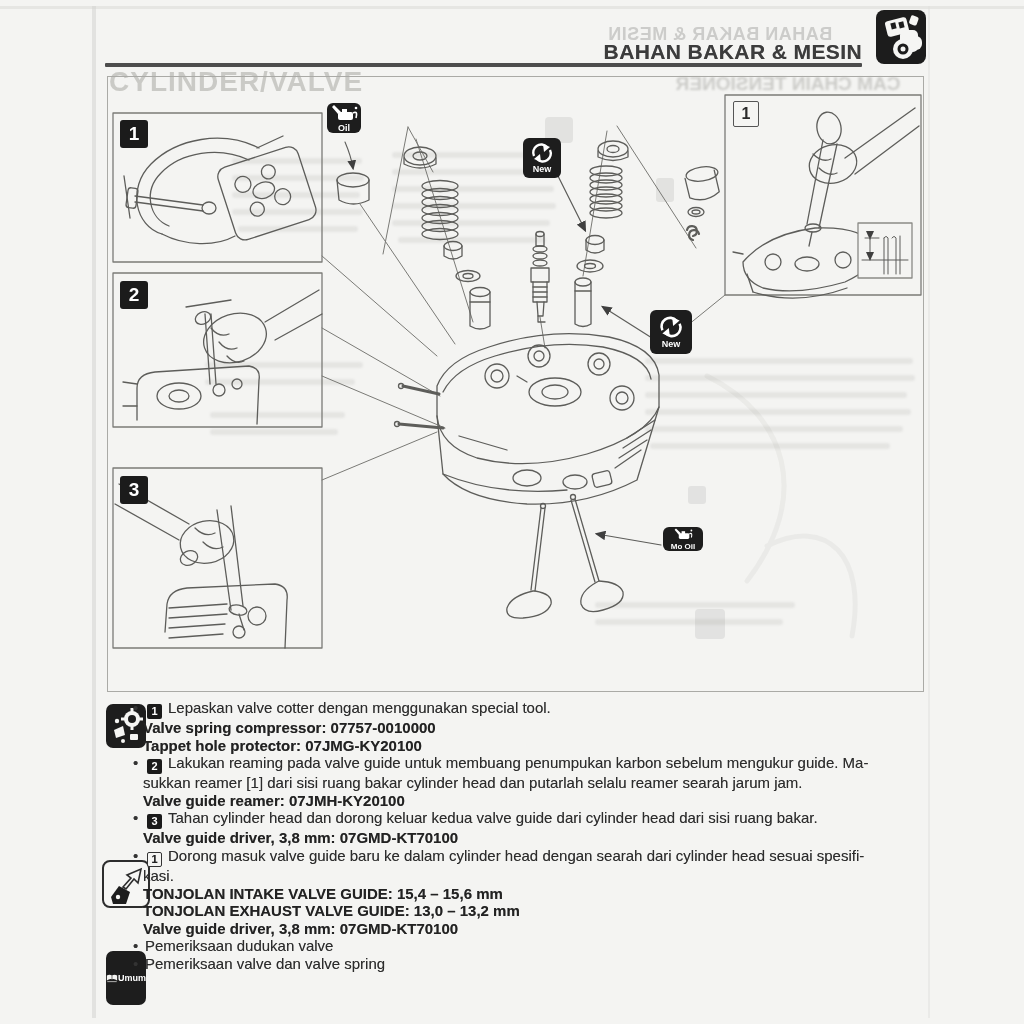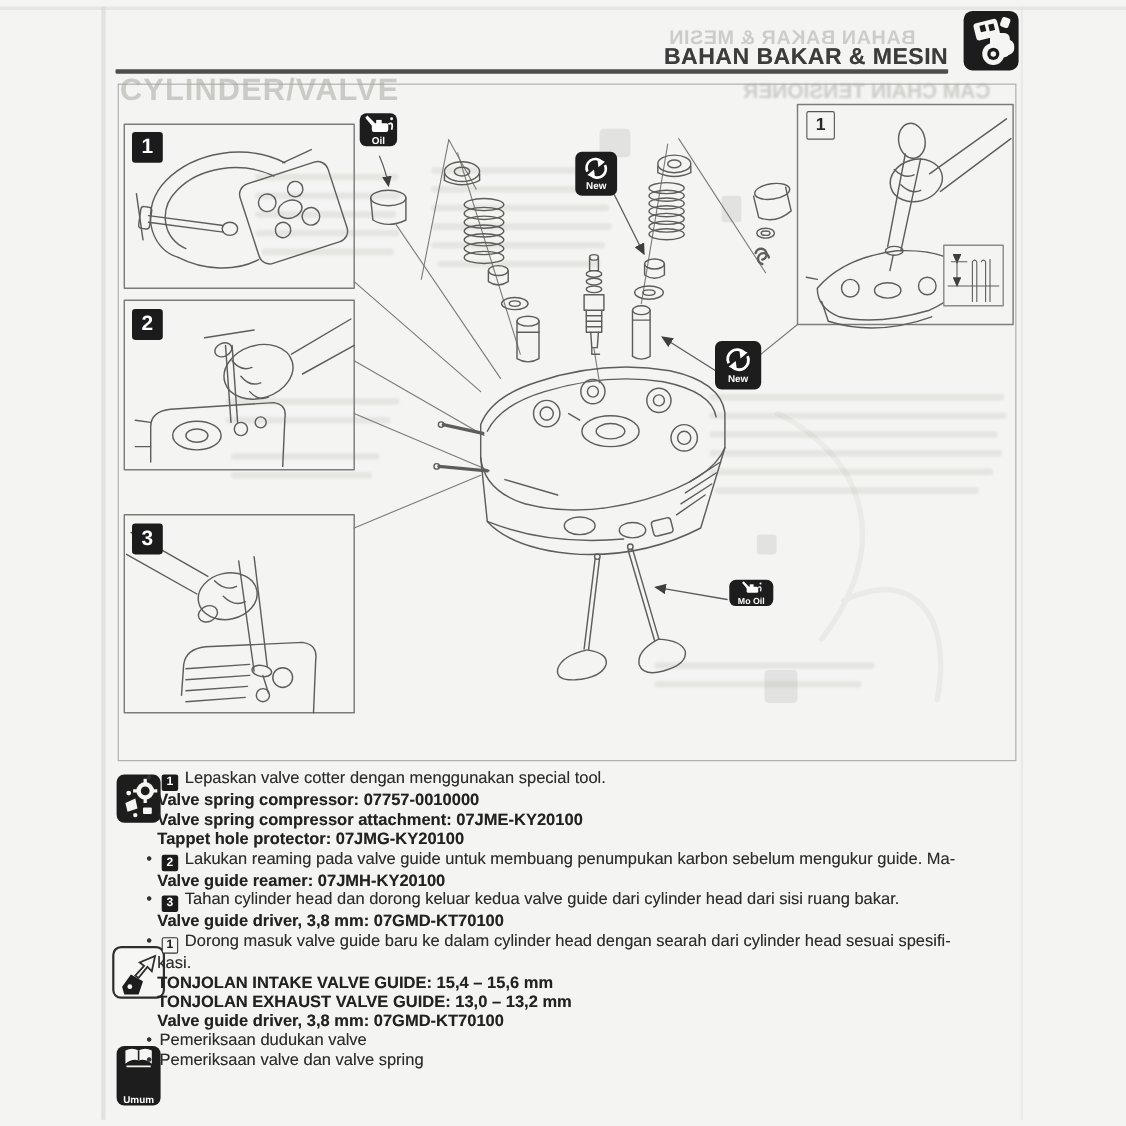--- a/index.html
+++ b/index.html
@@ -50,21 +50,21 @@
     text-shadow:0 0 .4px rgba(40,40,40,.45);}
   .nline{white-space:nowrap;}
   .bullet{display:inline-block;width:12px;color:#333;}
   .badge{display:inline-block;width:15px;height:15px;background:#1a1a1a;color:#fff;
     font-size:11px;font-weight:bold;text-align:center;line-height:15px;border-radius:2px;
     vertical-align:-2px;margin:0 6px 0 2px;}
   .badge.outline{background:#f5f5f3;color:#222;border:1.2px solid #333;width:13px;height:13px;line-height:13px;}
   .cont,.spec{margin-left:10px;}
   .spec{font-weight:bold;color:#222;}
 
-  .side-icon-black{background:#1d1d1d;border-radius:7px;display:flex;flex-direction:column;
+  .side-icon-black{background:#1d1d1d;border-radius:7px;display:flex;flex-direction:row;
     align-items:center;justify-content:space-between;}
   .side-icon-white{background:#f6f6f4;border:2.5px solid #2d2d2d;border-radius:8px;}
   .umum-lbl{color:#fff;font-size:9px;font-weight:bold;line-height:10px;}
   svg{display:block;}
 </style>
 </head>
 <body>
 
 <div class="abs edge-top"></div>
 <div class="abs edge-left"></div>
@@ -462,25 +462,25 @@
     <line x1="3" y1="18.5" x2="25" y2="18.5" stroke="#f5f5f3" stroke-width="1.6"></line>
   </svg>
   <span class="umum-lbl">Umum</span>
 </div>
 
 <div class="abs notes">
   <div class="nline">
     <span class="bullet">•</span><span class="badge">1</span><span>Lepaskan valve cotter dengan menggunakan special tool.</span>
   </div>
   <div class="nline spec">Valve spring compressor: 07757-0010000</div>
-  <div class="nline spec">Valve spring compressor attachment: 07JME-KY20100</div>
   <div class="nline spec">Tappet hole protector: 07JMG-KY20100</div>
   <div class="nline">
     <span class="bullet">•</span><span class="badge">2</span><span>Lakukan reaming pada valve guide untuk membuang penumpukan karbon sebelum mengukur guide. Ma-</span>
   </div>
+  <div class="nline cont">sukkan reamer [1] dari sisi ruang bakar cylinder head dan putarlah selalu reamer searah jarum jam.</div>
   <div class="nline spec">Valve guide reamer: 07JMH-KY20100</div>
   <div class="nline">
     <span class="bullet">•</span><span class="badge">3</span><span>Tahan cylinder head dan dorong keluar kedua valve guide dari cylinder head dari sisi ruang bakar.</span>
   </div>
   <div class="nline spec">Valve guide driver, 3,8 mm: 07GMD-KT70100</div>
   <div class="nline">
     <span class="bullet">•</span><span class="badge outline">1</span><span>Dorong masuk valve guide baru ke dalam cylinder head dengan searah dari cylinder head sesuai spesifi-</span>
   </div>
   <div class="nline cont">kasi.</div>
   <div class="nline spec">TONJOLAN INTAKE VALVE GUIDE: 15,4 – 15,6 mm</div>

